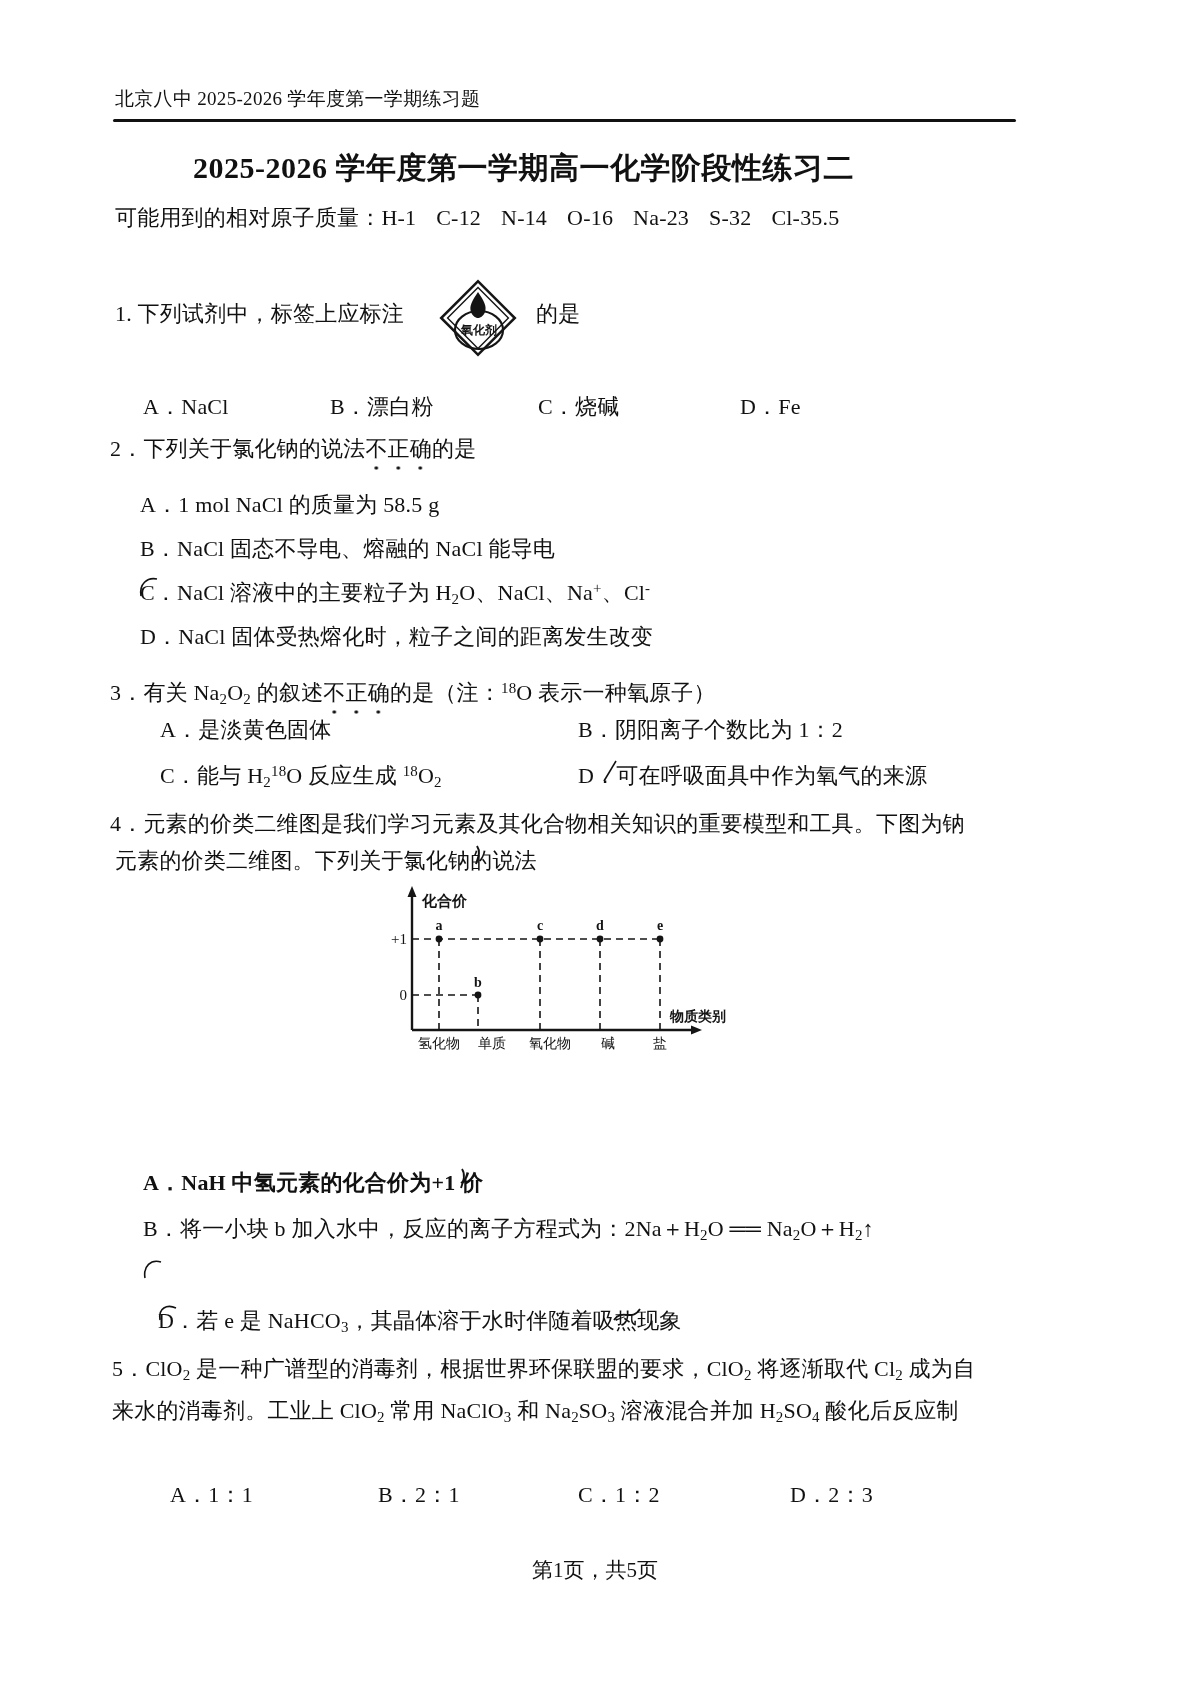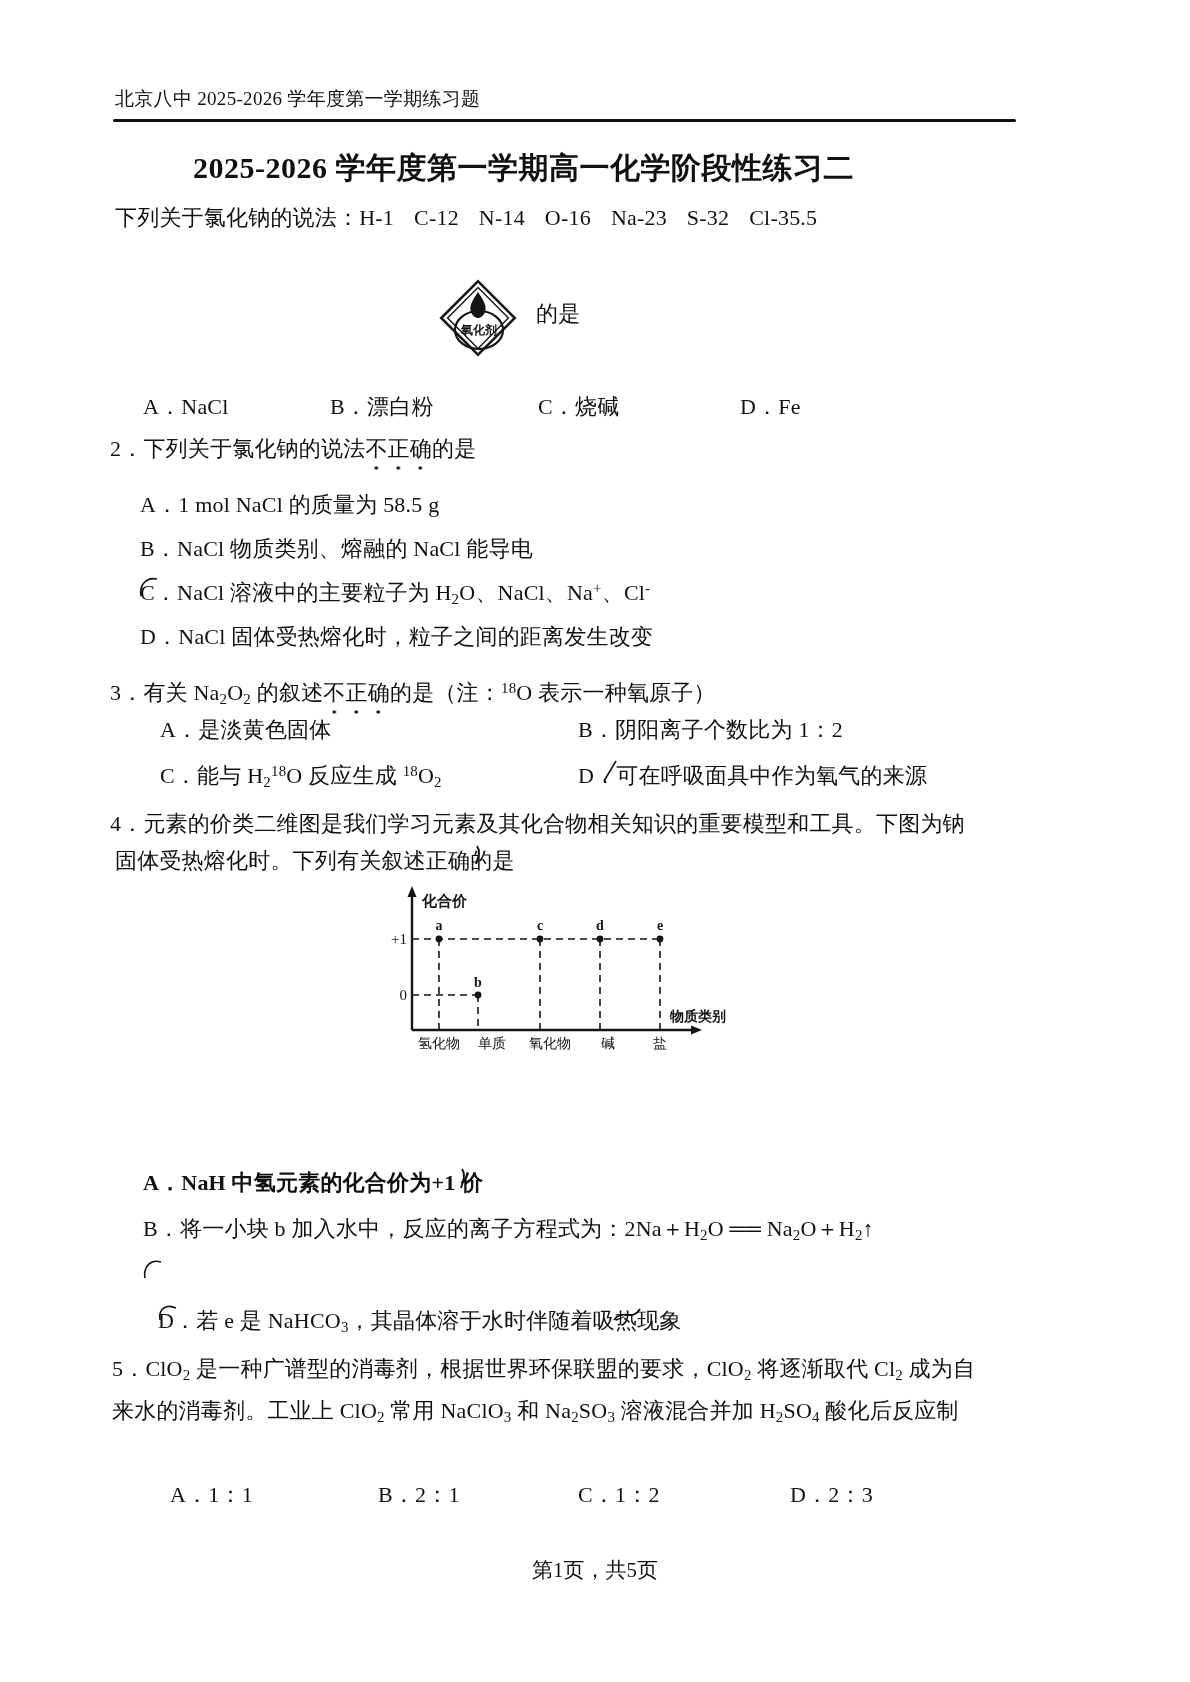--- a/index.html
+++ b/index.html
@@ -136,23 +136,27 @@
 <body>
 
 <div class="page">
 
   <div class="hdr">北京八中 2025-2026 学年度第一学期练习题</div>
   <div class="hdr-rule"></div>
 
   <div class="title">2025-2026 学年度第一学期高一化学阶段性练习二</div>
 
   <div class="atomic">
-    <span>下列关于氯化钠的说法：</span><span>H-1</span><span class="sp"></span><span>C-12</span><span class="sp"></span><span>N-14</span><span class="sp"></span><span>O-16</span><span class="sp"></span><span>Na-23</span><span class="sp"></span><span>S-32</span><span class="sp"></span><span>Cl-35.5</span>
-  </div>
-
+    <span>可能用到的相对原子质量：</span><span>H-1</span><span class="sp"></span><span>C-12</span><span class="sp"></span><span>N-14</span><span class="sp"></span><span>O-16</span><span class="sp"></span><span>Na-23</span><span class="sp"></span><span>S-32</span><span class="sp"></span><span>Cl-35.5</span>
+  </div>
+
+  <div class="q" style="left:115px; top:297px;">
+    <span>1.</span>
+    <span>下列试剂中，标签上应标注</span>
+  </div>
 
   <div class="hazard">
     <svg viewBox="0 0 88 100" width="88" height="100" aria-hidden="true">
       <g transform="translate(44,50) rotate(45) translate(-44,-50)">
         <rect x="18" y="24" width="52" height="52" fill="#ffffff" stroke="#151515" stroke-width="2.6"></rect>
         <rect x="22.5" y="28.5" width="43" height="43" fill="none" stroke="#151515" stroke-width="1.4"></rect>
       </g>
 
       <g transform="translate(44,44)">
         <path d="M0,-20 C6,-11 9,-6 7,0 C5.6,4.4 1.6,6 0,6 C-1.6,6 -5.6,4.4 -7,0 C-9,-6 -6,-11 0,-20 Z" fill="#141414"></path>
@@ -179,21 +183,21 @@
   </div>
 
   <div class="q" style="left:110px; top:432px;">
     <span>2．</span><span>下列关于氯化钠的说法</span><span class="dotted">不正确</span><span>的是</span>
   </div>
 
   <div class="opt" style="left:140px; top:490px;">
     <span>A．</span><span>1 mol NaCl 的质量为 58.5 g</span>
   </div>
   <div class="opt" style="left:140px; top:534px;">
-    <span>B．</span><span>NaCl 物质类别、熔融的 NaCl 能导电</span>
+    <span>B．</span><span>NaCl 固态不导电、熔融的 NaCl 能导电</span>
   </div>
   <div class="opt" style="left:140px; top:578px;">
     <span>C．</span><span>NaCl 溶液中的主要粒子为 H<sub>2</sub>O、NaCl、Na<sup>+</sup>、Cl<sup>-</sup></span>
   </div>
 
   <svg class="pen" style="left:137px; top:574px;" width="30" height="30">
     <path d="M4,22 C2,10 10,3 20,5" fill="none" stroke="#111" stroke-width="1.6"></path>
   </svg>
 
   <div class="opt" style="left:140px; top:622px;">
@@ -217,21 +221,21 @@
     <span>D．</span><span>可在呼吸面具中作为氧气的来源</span>
   </div>
 
   <svg class="pen" style="left:598px; top:757px;" width="26" height="28">
     <path d="M18,4 L6,24" fill="none" stroke="#111" stroke-width="1.6"></path>
   </svg>
 
   <div class="q" style="left:110px; top:807px;">
     <span>4．</span><span>元素的价类二维图是我们学习元素及其化合物相关知识的重要模型和工具。下图为钠</span>
   </div>
-  <div class="q" style="left:115px; top:844px;">固体受热熔化时。下列有关叙述正确的是</div>
+  <div class="q" style="left:115px; top:844px;">元素的价类二维图。下列关于氯化钠的说法</div>
 
   <svg class="pen" style="left:468px; top:840px;" width="22" height="30">
     <path d="M9,6 C13,12 10,18 8,24" fill="none" stroke="#111" stroke-width="2"></path>
   </svg>
 
   <div class="chart">
     <svg viewBox="0 0 400 180" width="400" height="180" aria-hidden="true">
 
       <line x1="30" y1="14" x2="30" y2="150" stroke="#151515" stroke-width="2.4"></line>
       <polygon points="30,6 25.5,17 34.5,17" fill="#151515"></polygon>

